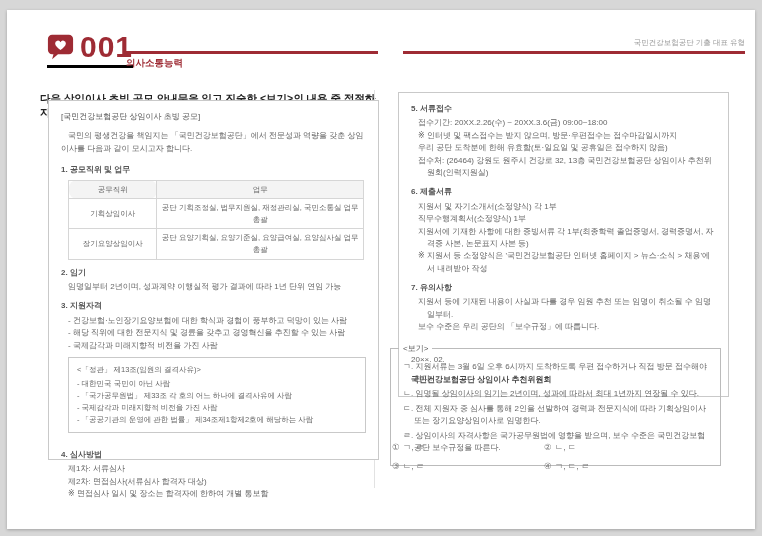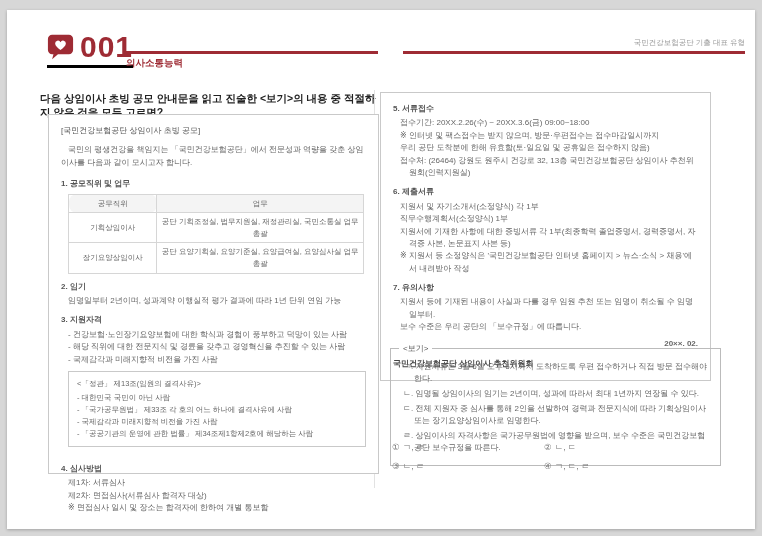--- a/index.html
+++ b/index.html
@@ -14,38 +14,38 @@
   .rule { position:absolute; top:41px; height:3px; background:#9e2b34; }
   .rule.left { left:119px; width:252px; }
   .rule.right { left:396px; width:342px; }
   .edition { position:absolute; right:10px; top:28px; font-size:7.5px; color:#999; }
 
   
   .q-title { position:absolute; left:33px; top:81px; width:344px; font-size:10.5px; font-weight:700; color:#222; line-height:1.35; }
 
   
   .nbox { border:1px solid #c9c9c9; background:#fff; font-size:8px; color:#666; line-height:1.55; padding:10px 12px; }
-  .nbox-left { position:absolute; left:41px; top:104px; width:331px; height:360px; }
-  .nbox-right { position:absolute; left:373px; top:82px; width:331px; }
+  .nbox-left { position:absolute; left:41px; top:90px; width:331px; height:360px; }
+  .nbox-right { position:absolute; left:391px; top:82px; width:331px; }
   .ntitle { color:#555; margin-bottom:7px; }
   .intro { text-indent:7px; margin-bottom:9px; }
   .sec-h { font-weight:700; color:#555; margin-top:7px; margin-bottom:2px; }
   .sec-line { margin-left:7px; padding-left:9px; text-indent:-9px; }
   .bullets div { margin-left:7px; padding-left:9px; text-indent:-9px; }
 
   table.duty { border-collapse:collapse; width:97%; margin:3px 0 6px 7px; font-size:7.5px; }
   table.duty th, table.duty td { border:1px solid #d6d6d6; text-align:center; padding:3px 4px; font-weight:400; color:#666; }
   table.duty th { background:#f4f4f4; }
   table.duty .c-pos { width:30%;border-radius:8px; }
 
   .inner-box { border:1px solid #c9c9c9; margin:5px 0 16px 7px; padding:6px 8px; font-size:7.5px; line-height:1.6; }
   .inner-box .it { padding-left:7px; text-indent:-7px; }
   .inner-box .it-title { margin-bottom:2px; }
 
-  .date-line { text-align:right; margin-top:4px;font-weight:bold; }
+  .date-line { text-align:left; margin-top:20px; }
   .sign-line { font-weight:700; color:#444; margin-top:8px; }
 
   
   .col-divider { position:absolute; left:367px; top:80px; width:1px; height:398px; background:#e2e2e2; }
 
   
   .bogi { position:absolute; left:383px; top:338px; width:331px; border:1px solid #bbb; padding:12px 12px 8px; font-size:8px; color:#666; line-height:1.5; }
   .bogi .label { position:absolute; top:-6px; left:8px; background:#fff; padding:0 4px; font-size:8px; color:#555; }
   .bogi .item { margin-bottom:3px; padding-left:11px; text-indent:-11px; }
 

